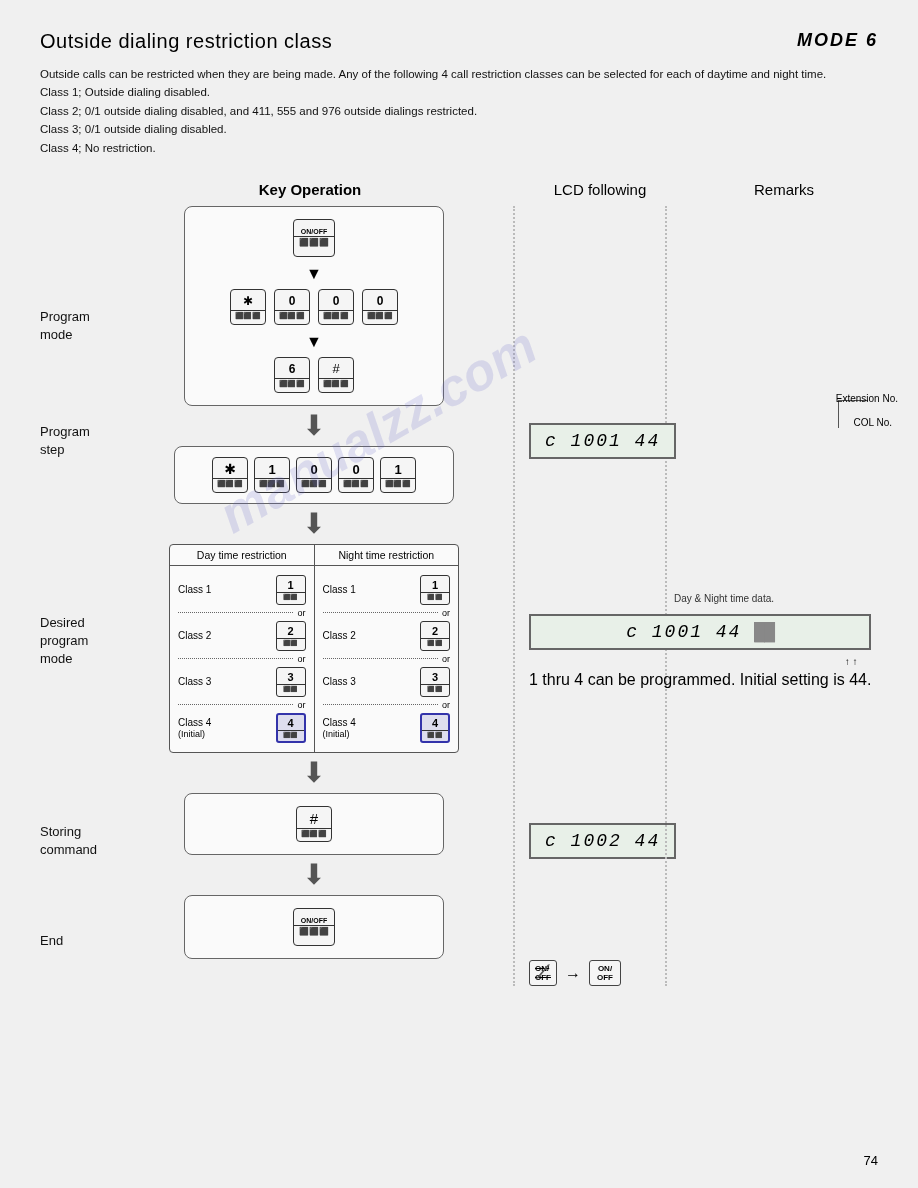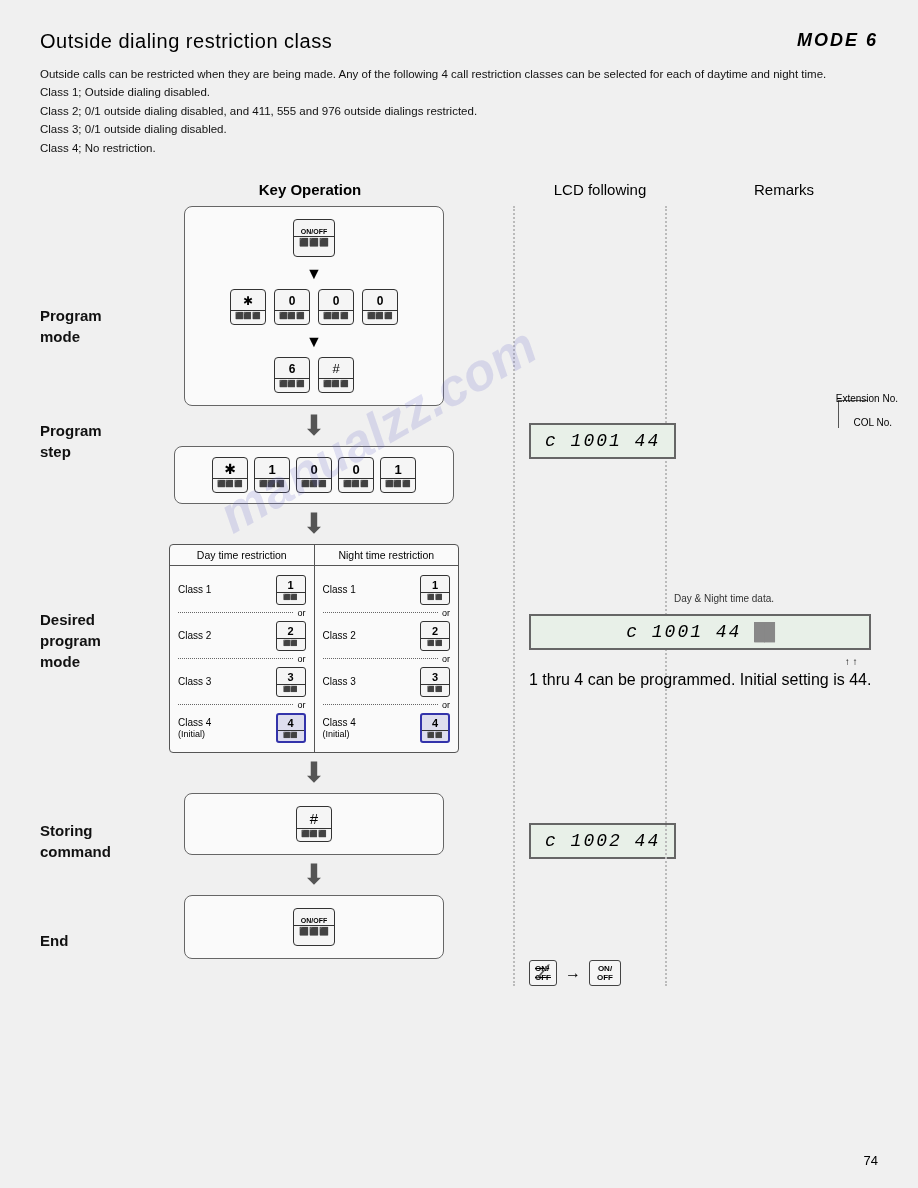--- a/index.html
+++ b/index.html
@@ -39,24 +39,23 @@
       line-height: 1.6;
       margin-bottom: 24px;
       color: #111;
     }
     .col-header {
       font-size: 15px;
       font-weight: normal;
       text-align: center;
     }
     .label-block {
-      font-size: 15px;
+      font-size: 13px;
       line-height: 1.4;
       color: #111;
-      font-weight: bold;
     }
 
     
     .key-btn {
       width: 36px;
       height: 36px;
       border: 1.5px solid #333;
       border-radius: 4px;
       background: #f5f5f5;
       display: flex;

